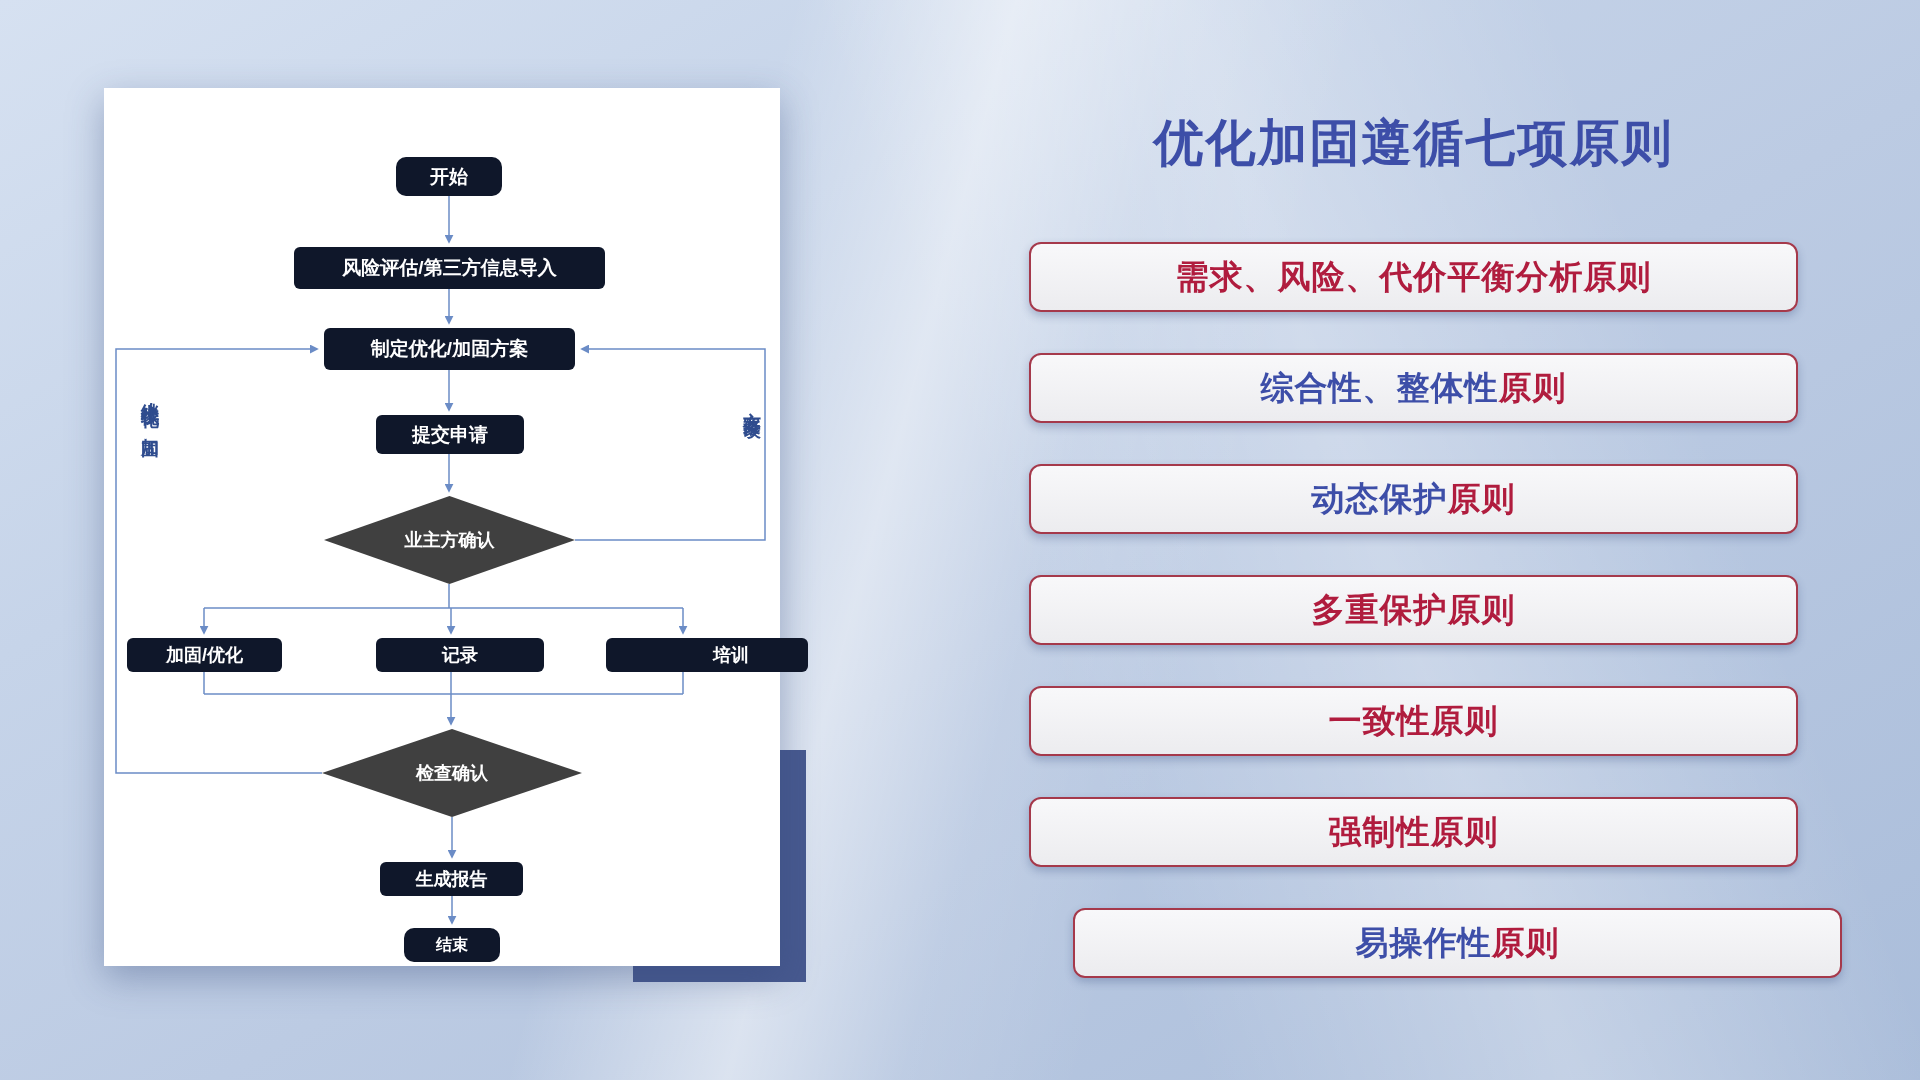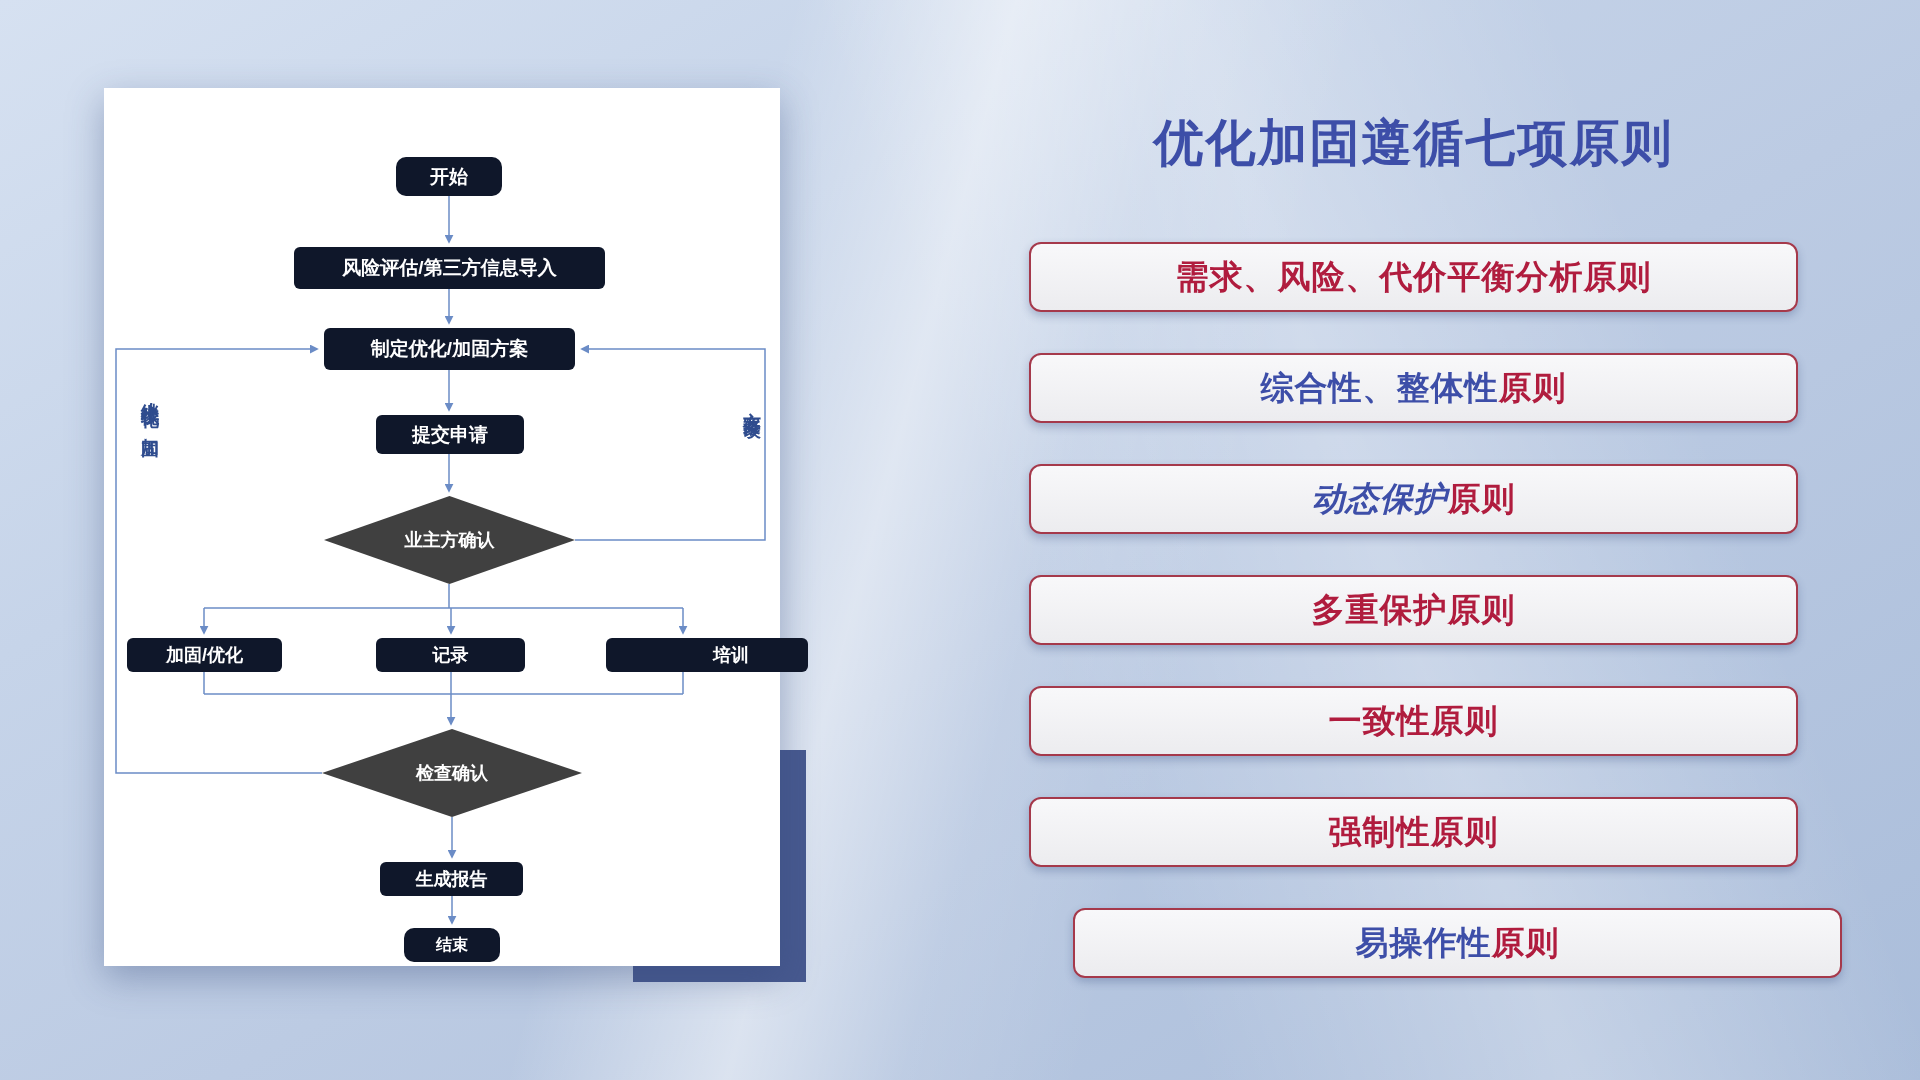--- a/index.html
+++ b/index.html
@@ -94,21 +94,21 @@
   <div class="node" style="left:190px; top:159px; width:311px; height:42px;">风险评估/第三方信息导入</div>
 
   <div class="node" style="left:220px; top:240px; width:251px; height:42px;">制定优化/加固方案</div>
 
   <div class="node" style="left:272px; top:327px; width:148px; height:39px;">提交申请</div>
 
   <div class="diamond" style="left:220px; top:408px; width:251px; height:88px;">业主方确认</div>
 
   <div class="node" style="left:23px; top:550px; width:155px; height:34px; font-size:18px;">加固/优化</div>
 
-  <div class="node" style="left:272px; top:550px; width:149px; height:34px; font-size:18px;">记录</div>
+  <div class="node" style="left:272px; top:550px; width:168px; height:34px; font-size:18px;">记录</div>
 
   <div class="node" style="left:502px; top:550px; width:154px; height:34px; font-size:18px;padding-left:48px;">培训</div>
 
   <div class="diamond" style="left:218px; top:641px; width:260px; height:88px;">检查确认</div>
 
   <div class="node" style="left:276px; top:774px; width:143px; height:34px; font-size:18px;">生成报告</div>
 
   <div class="node pill" style="left:300px; top:840px; width:96px; height:34px; font-size:16px;">结束</div>
 
   <div class="vlabel left">继续优化/加固</div>
@@ -121,21 +121,21 @@
   <h1 class="slide-title" style="color: rgb(61, 78, 168);">优化加固遵循七项原则</h1>
   <div class="principles">
       <div class="principle-box" style="border-color: rgb(165, 57, 75);">
         <span style="color: rgb(176, 28, 62);">需求、风险、代价平衡分析原则</span>
       </div>
       <div class="principle-box" style="border-color: rgb(165, 57, 75);">
         <span style="color: rgb(61, 78, 168);">综合性、整体性</span>
         <span style="color: rgb(176, 28, 62);">原则</span>
       </div>
       <div class="principle-box" style="border-color: rgb(165, 57, 75);">
-        <span style="color: rgb(61, 78, 168); font-style: italic;">动态保护</span>
+        <span style="color: rgb(61, 78, 168);">动态保护</span>
         <span style="color: rgb(176, 28, 62);">原则</span>
       </div>
       <div class="principle-box" style="border-color: rgb(165, 57, 75);">
         <span style="color: rgb(176, 28, 62);">多重保护原则</span>
       </div>
       <div class="principle-box" style="border-color: rgb(165, 57, 75);">
         <span style="color: rgb(176, 28, 62);">一致性原则</span>
       </div>
       <div class="principle-box" style="border-color: rgb(165, 57, 75);">
         <span style="color: rgb(176, 28, 62);">强制性原则</span>

